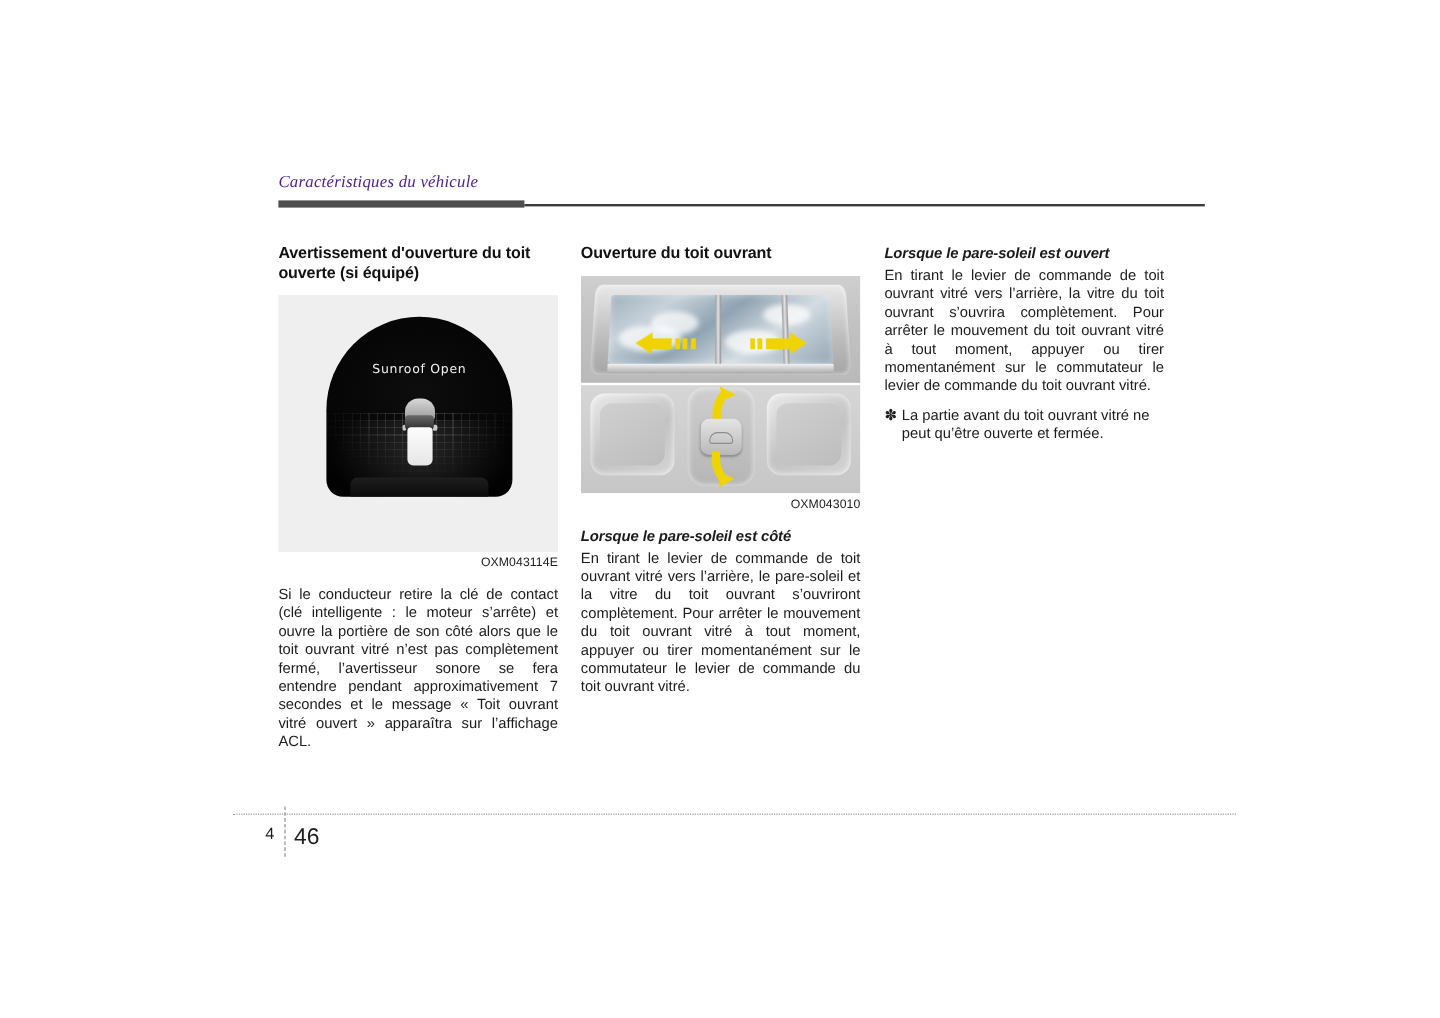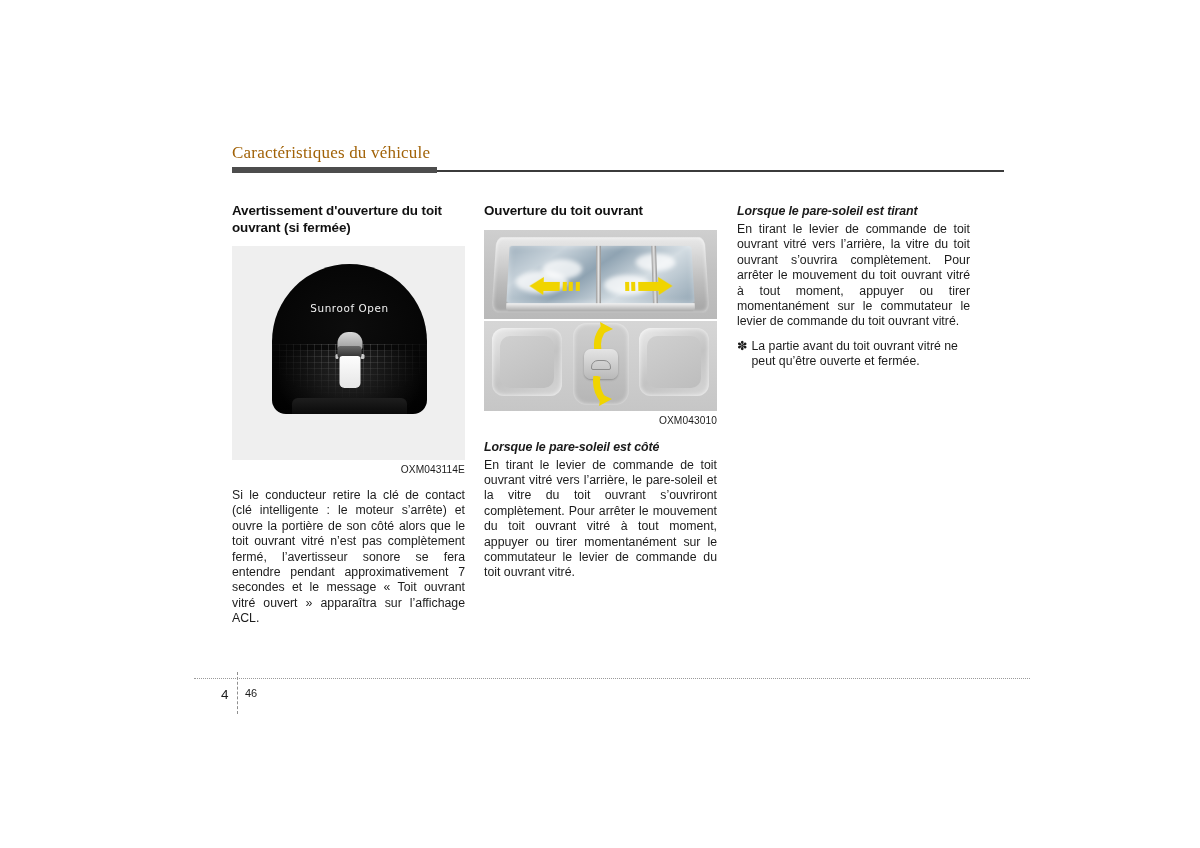--- a/index.html
+++ b/index.html
@@ -26,25 +26,26 @@
   
   .header {
     position: absolute;
     left: 232px;
     top: 143px;
     width: 772px;
     height: 36px;
   }
   .header-title {
     font-family: "Liberation Serif", serif;
-    font-size: 17px;
-    color: #a16207;
+    font-size: 14px;
+    color: #4c1d95;
     letter-spacing: 0.2px;
     line-height: 20px;
     white-space: nowrap;
+    font-style: italic;
   }
   .header-rule-thick {
     position: absolute;
     left: 0;
     top: 24px;
     width: 205px;
     height: 6px;
     background: #4d4d4d;
   }
   .header-rule-thin {
@@ -386,39 +387,39 @@
     left: 221px;
     top: 687px;
     font-size: 13.5px;
     color: #1c1c1c;
     font-weight: normal;
   }
   .footer-pageno {
     position: absolute;
     left: 245px;
     top: 687px;
-    font-size: 11px;
+    font-size: 19px;
     color: #1c1c1c;
     font-weight: normal;
   }
 </style>
 </head>
 <body>
 
 <div class="page">
 
   <div class="header">
     <div class="header-title">Caractéristiques du véhicule</div>
     <div class="header-rule-thick"></div>
     <div class="header-rule-thin"></div>
   </div>
 
   <div class="col col-1">
 
-    <h2 class="sec-heading">Avertissement d'ouverture du toit ouvrant (si fermée)</h2>
+    <h2 class="sec-heading">Avertissement d'ouverture du toit ouverte (si équipé)</h2>
 
     <div class="fig1">
       <div class="cluster">
         <div class="cluster-glow"></div>
         <div class="cluster-grid"></div>
         <div class="cluster-floor"></div>
         <div class="cluster-text">Sunroof Open</div>
         <div class="car">
           <div class="car-mirror-l"></div>
           <div class="car-mirror-r"></div>
@@ -494,21 +495,21 @@
       </div>
     </div>
 
     <div class="fig-caption">OXM043010</div>
 
     <h3 class="sub-heading">Lorsque le pare-soleil est côté</h3>
     <p class="body">En tirant le levier de commande de toit ouvrant vitré vers l’arrière, le pare-soleil et la vitre du toit ouvrant s’ouvriront complètement. Pour arrêter le mouvement du toit ouvrant vitré à tout moment, appuyer ou tirer momentanément sur le commutateur le levier de commande du toit ouvrant vitré.</p>
   </div>
 
   <div class="col col-3">
-    <h3 class="sub-heading">Lorsque le pare-soleil est tirant</h3>
+    <h3 class="sub-heading">Lorsque le pare-soleil est ouvert</h3>
     <p class="body">En tirant le levier de commande de toit ouvrant vitré vers l’arrière, la vitre du toit ouvrant s’ouvrira complètement. Pour arrêter le mouvement du toit ouvrant vitré à tout moment, appuyer ou tirer momentanément sur le commutateur le levier de commande du toit ouvrant vitré.</p>
 
     <div class="note">
       <span class="note-mark">✽</span>
       <span class="note-text">La partie avant du toit ouvrant vitré ne peut qu’être ouverte et fermée.</span>
     </div>
   </div>
 
   <div class="footer-rule"></div>
   <div class="footer-sep"></div>

